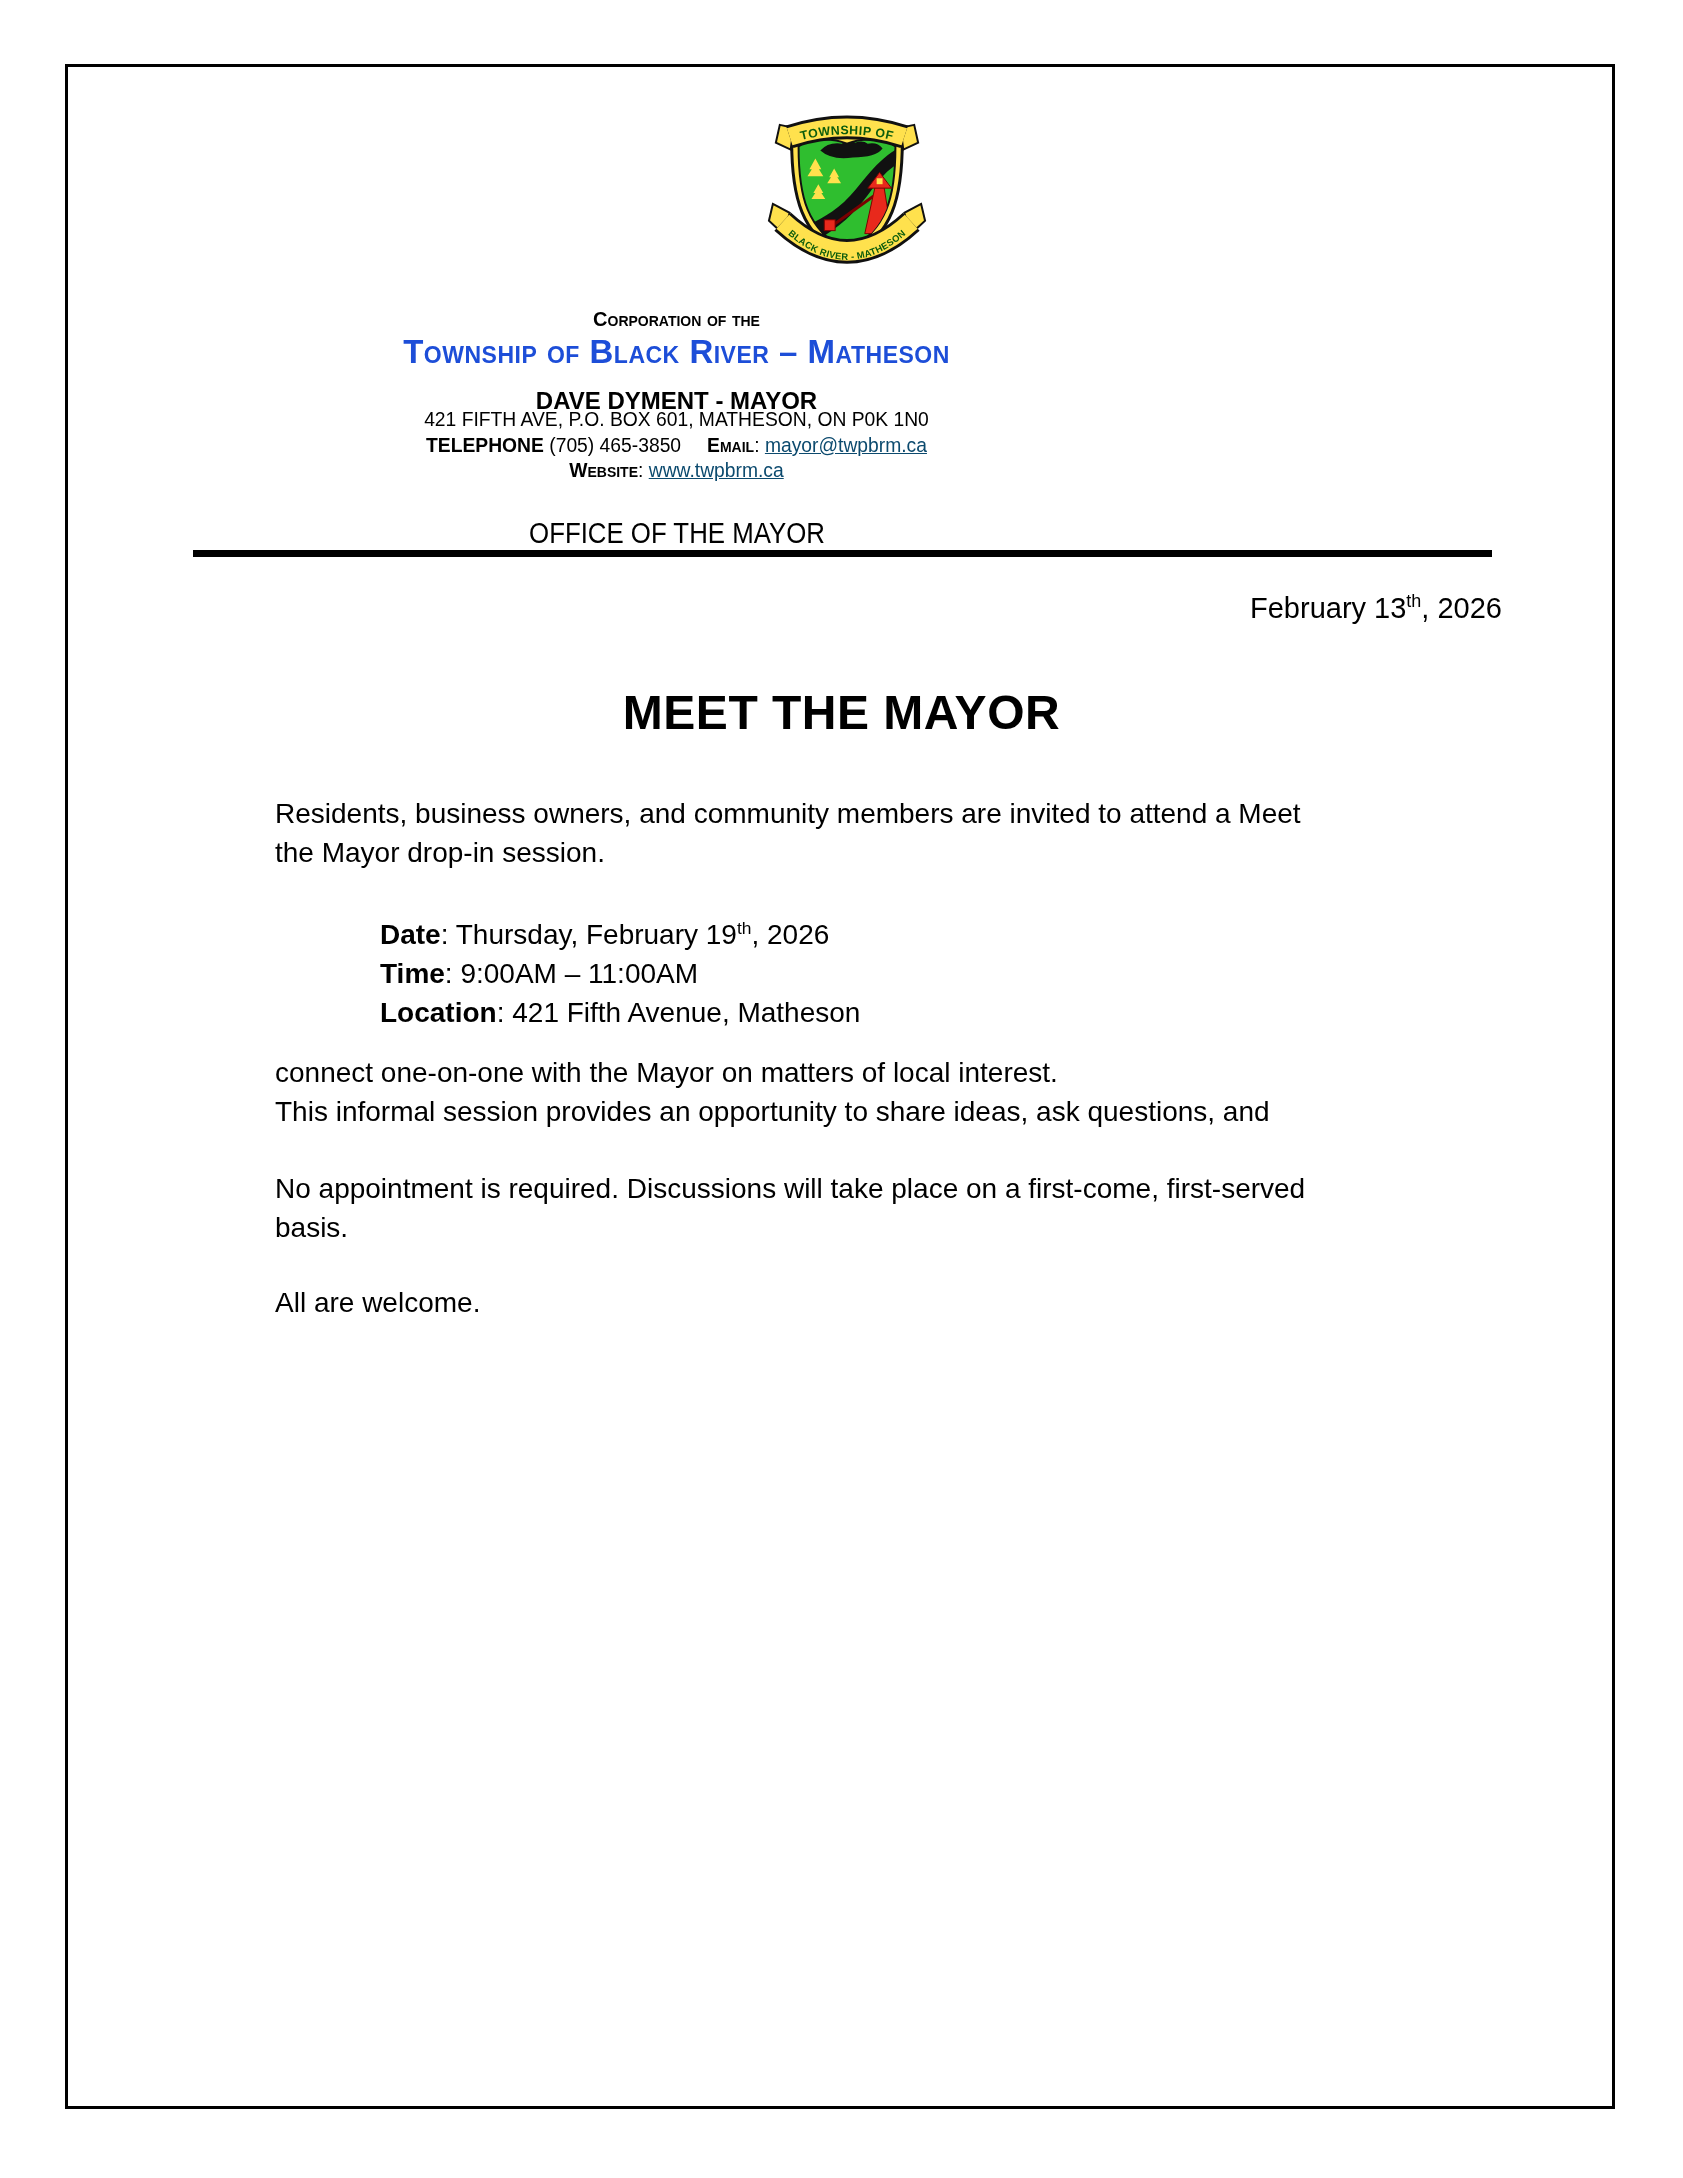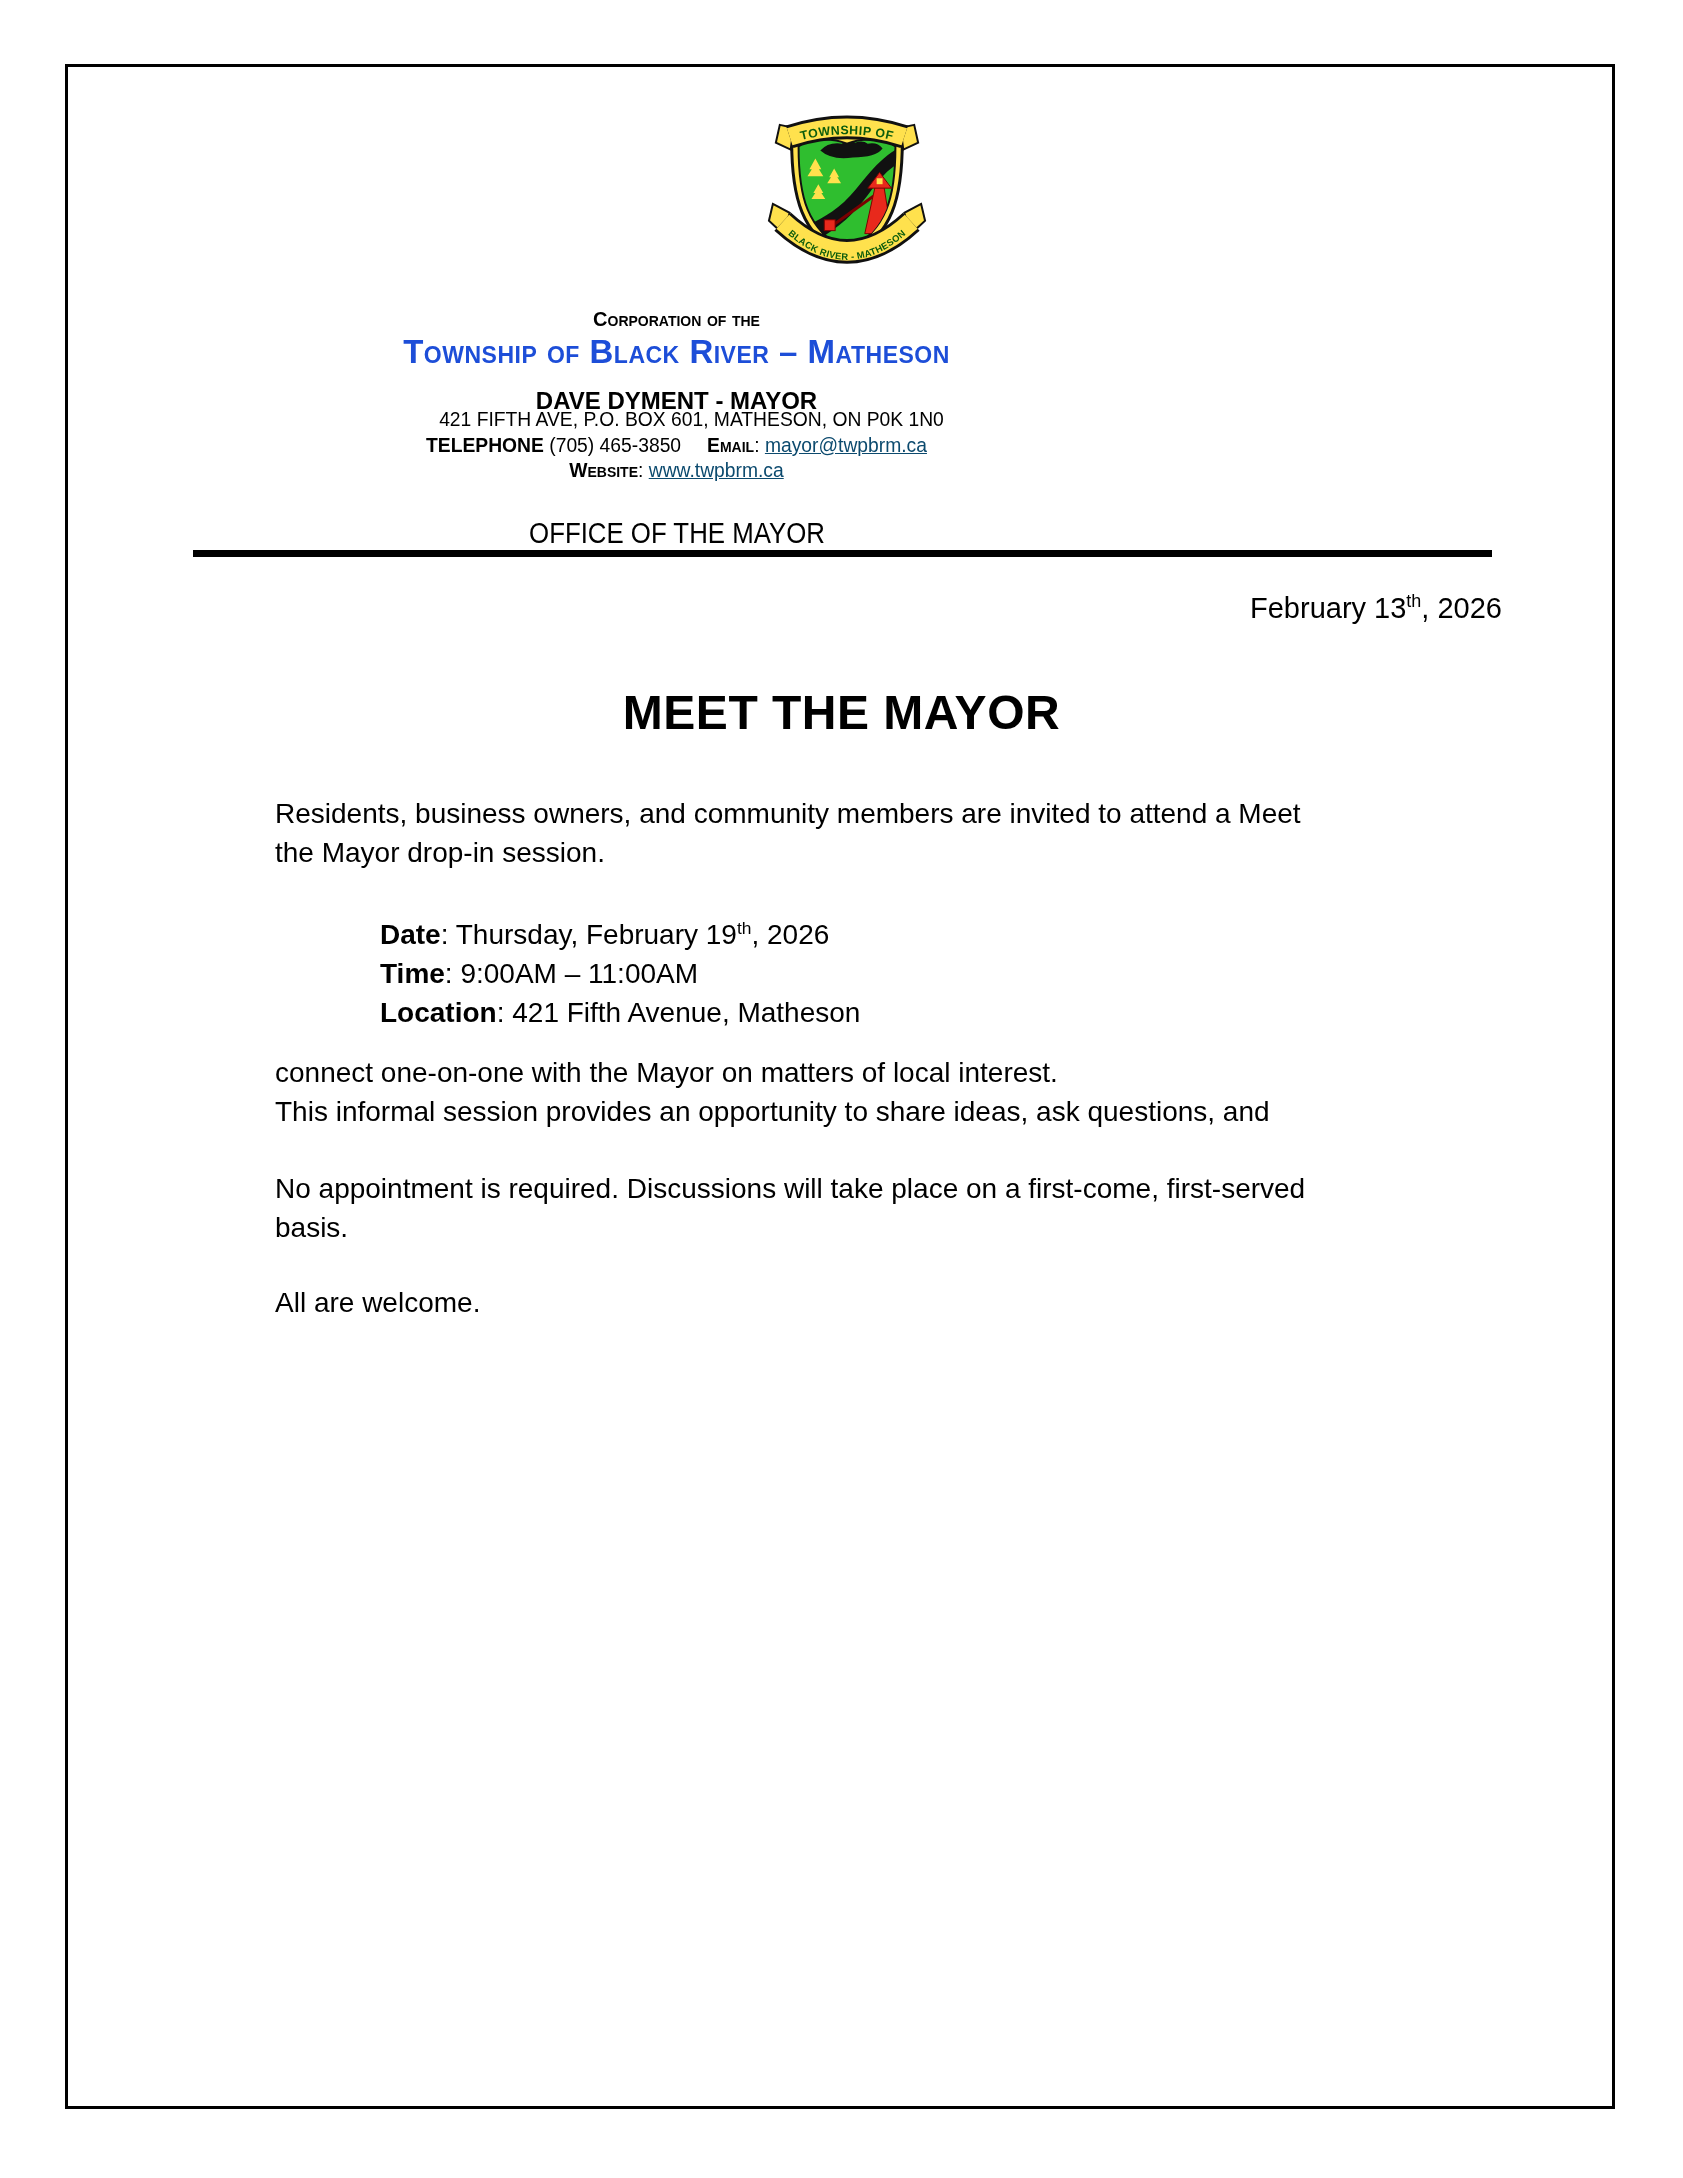--- a/index.html
+++ b/index.html
@@ -9,21 +9,21 @@
   }
   .page-border{
     position:absolute;left:65px;top:64px;width:1550px;height:2045px;
     box-sizing:border-box;border:3px solid #000;background:transparent;
   }
   .hline{position:absolute;left:0;width:1353px;text-align:center;white-space:nowrap;}
   .logo-wrap{position:absolute;left:763px;top:101px;width:168px;height:198px;}
   .corp-line{top:308px;font-size:20px;font-weight:bold;font-variant:small-caps;}
   .township-line{top:333px;font-size:33px;font-weight:bold;font-variant:small-caps;color:#1d4ed8;letter-spacing:0.5px;}
   .mayor-line{top:376px;font-size:24px;font-weight:bold;margin-top:11px;}
-  .addr-line{top:409px;font-size:19.3px;padding-left:15px;}
+  .addr-line{top:409px;font-size:19.3px;}
   .phone-line{top:435px;font-size:19.3px;}
   .web-line{top:460px;font-size:19.3px;}
   .sc{font-variant:small-caps;font-weight:bold;}
   .allcaps-b{font-weight:bold;}
   .gap-left{margin-left:26px;}
   a.link, .link{color:#0c4a6e;text-decoration:underline;cursor:pointer;}
   .office-line{top:516px;font-size:30px;}
   .office-line .narrow{display:inline-block;transform:scaleX(0.86);transform-origin:center;}
   .rule{position:absolute;left:193px;top:550px;width:1299px;height:7px;background:#000;}
   .date-line{position:absolute;top:592px;right:181px;font-size:29px;white-space:nowrap;}

